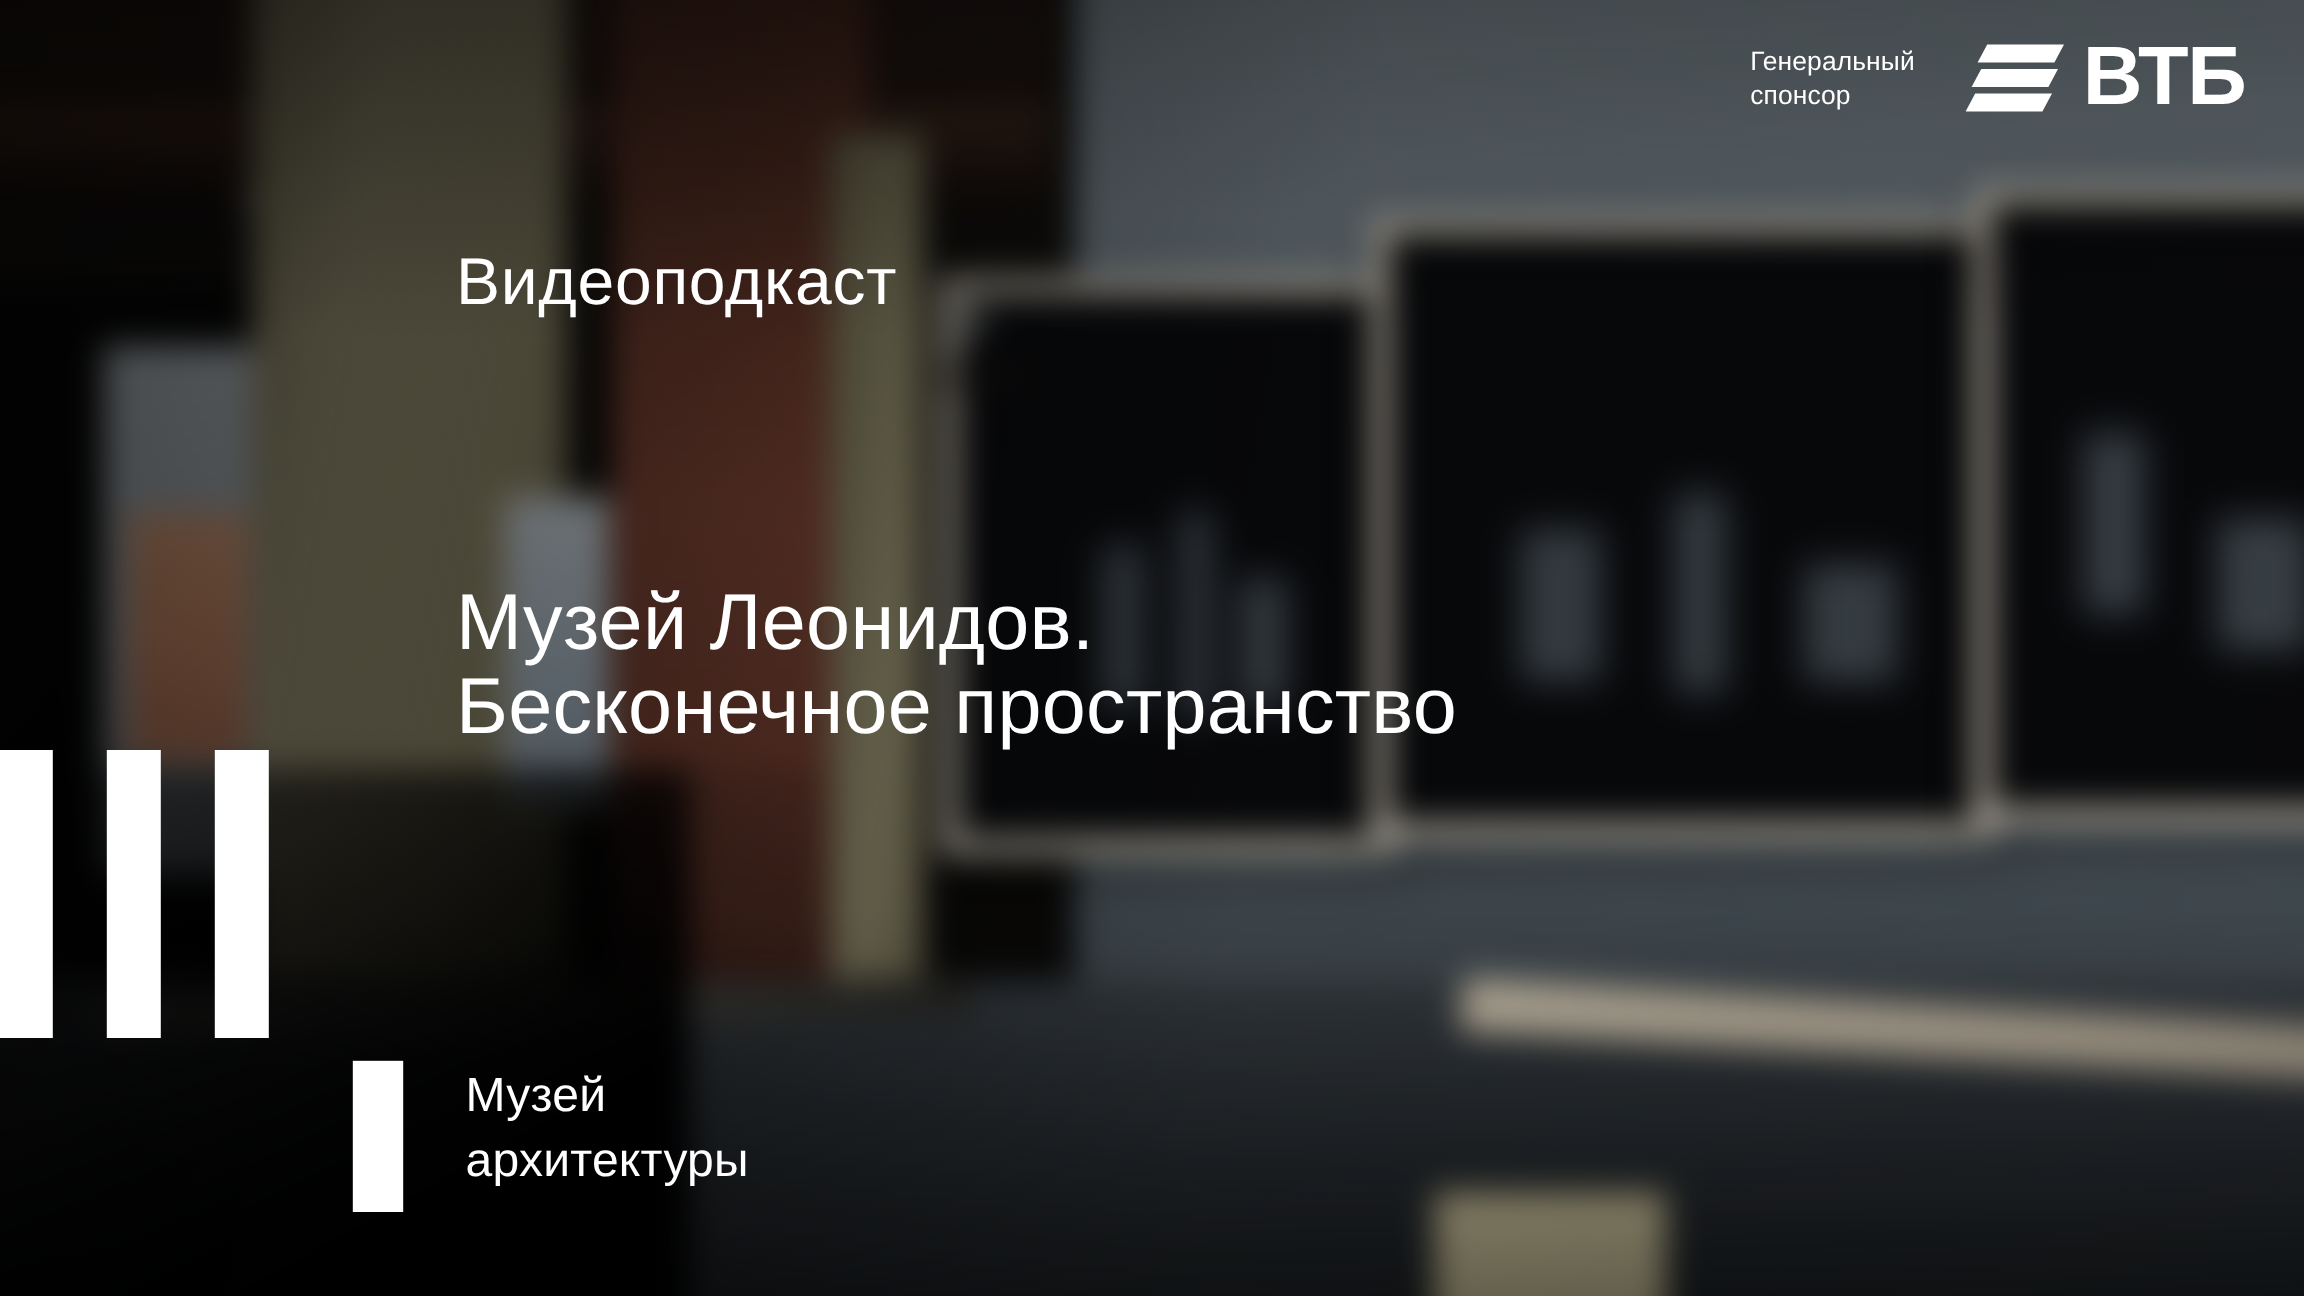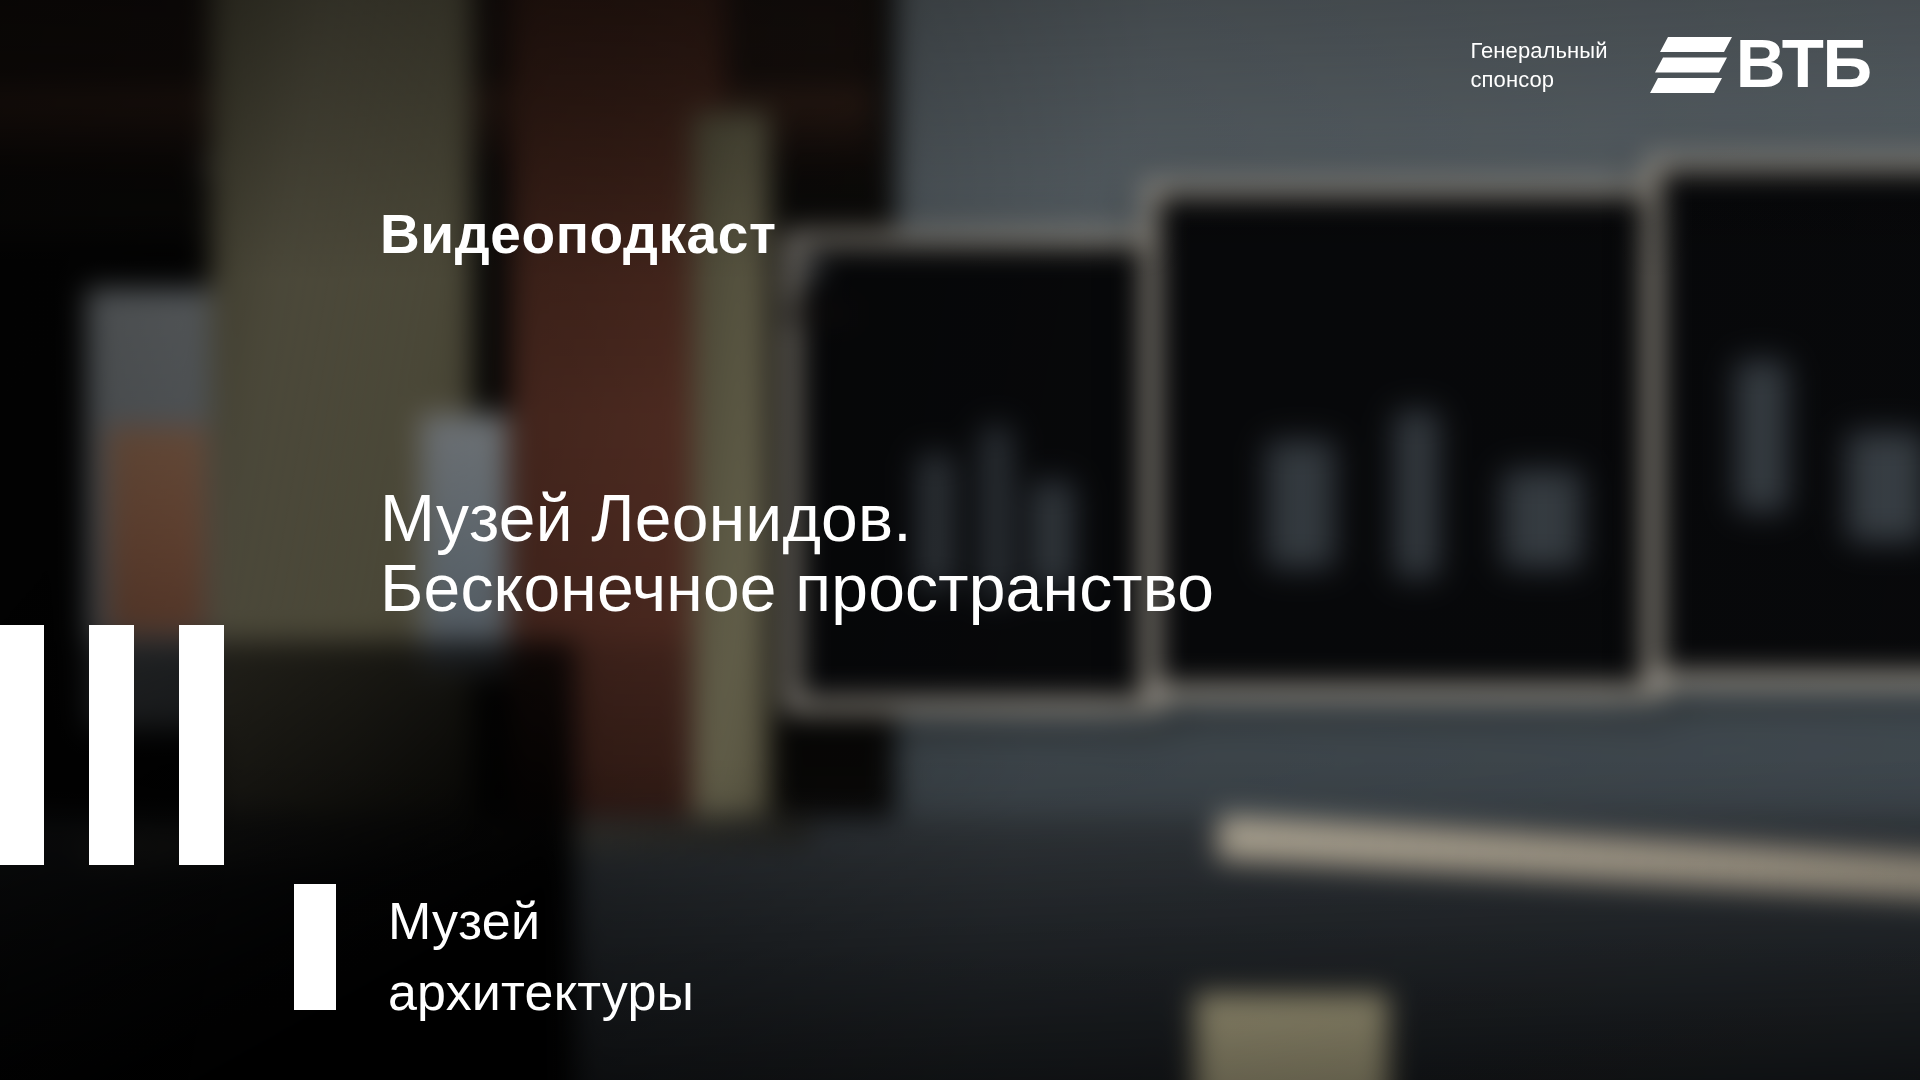--- a/index.html
+++ b/index.html
@@ -262,21 +262,21 @@
     font-size: 22px;
     line-height: 1.28;
     font-weight: 400;
     text-align: left;
     white-space: pre-line;
     letter-spacing: .1px;
   }
   .vtb-lockup {
     display: flex;
     align-items: center;
-    gap: 4px;
+    gap: 16px;
   }
   .vtb-mark {
     width: 82px;
     height: 62px;
     display: block;
   }
   .vtb-word {
     color: #ffffff;
     font-size: 69px;
     font-weight: 700;
@@ -285,21 +285,21 @@
     margin-top: -4px;
   }
 
   
   .eyebrow {
     position: absolute;
     left: 380px;
     top: 207px;
     color: #ffffff;
     font-size: 55px;
-    font-weight: 700;
+    font-weight: 400;
     letter-spacing: .6px;
     line-height: 1;
   }
 
   
   .title {
     position: absolute;
     left: 380px;
     top: 484px;
     color: #ffffff;
@@ -336,21 +336,21 @@
     gap: 52px;
   }
   .museum-bar {
     width: 42px;
     height: 126px;
     background: #ffffff;
     flex: none;
   }
   .museum-caption {
     color: #ffffff;
-    font-size: 52px;
+    font-size: 40px;
     font-weight: 400;
     line-height: 1.36;
     letter-spacing: .2px;
     white-space: pre-line;
     margin-top: 2px;
   }
 </style>
 </head>
 <body>
 

